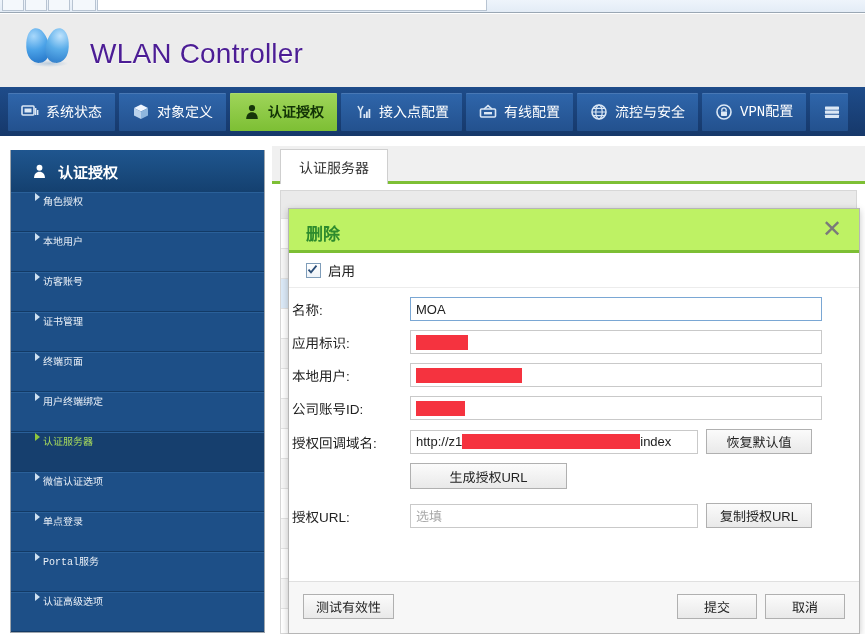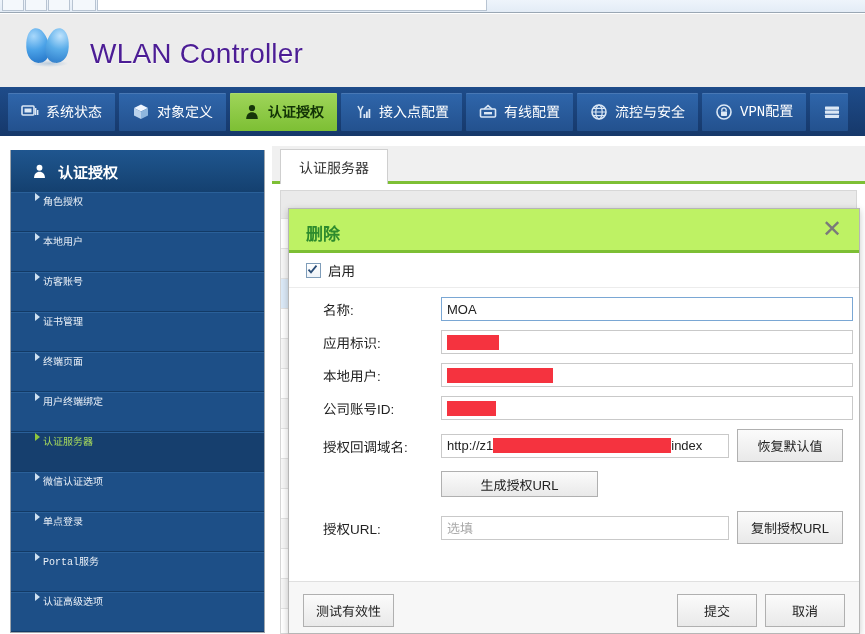--- a/index.html
+++ b/index.html
@@ -295,21 +295,21 @@
     flex: 0 0 auto;
     display: inline-block;
     cursor: pointer;
   }
   .chk svg { position: absolute; left: 0; top: 0; }
   #enable-label { font-size: 13.5px; color: #222; }
 
   .form-row {
     display: flex;
     align-items: center;
-    padding-left: 34px;
+    padding-left: 3px;
     margin-top: 9px;
   }
   .form-label {
     width: 118px;
     flex: 0 0 auto;
     font-size: 13.5px;
     color: #222;
   }
   .txt {
     height: 24px;
@@ -325,21 +325,21 @@
     overflow: hidden;
   }
   .txt.focus { border: 1px solid #7aa7d4; }
   .txt .ph { color: #a8a8a8; }
   .redact {
     display: inline-block;
     height: 15px;
     background: #f5333f;
   }
   .btn {
-    height: 33px;
+    height: 25px;
     min-width: 60px;
     padding: 0 12px;
     background: linear-gradient(#fbfbfb, #e9e9e9);
     border: 1px solid #b0b0b0;
     font-size: 13px;
     color: #222;
     display: inline-flex;
     align-items: center;
     justify-content: center;
     box-sizing: border-box;

